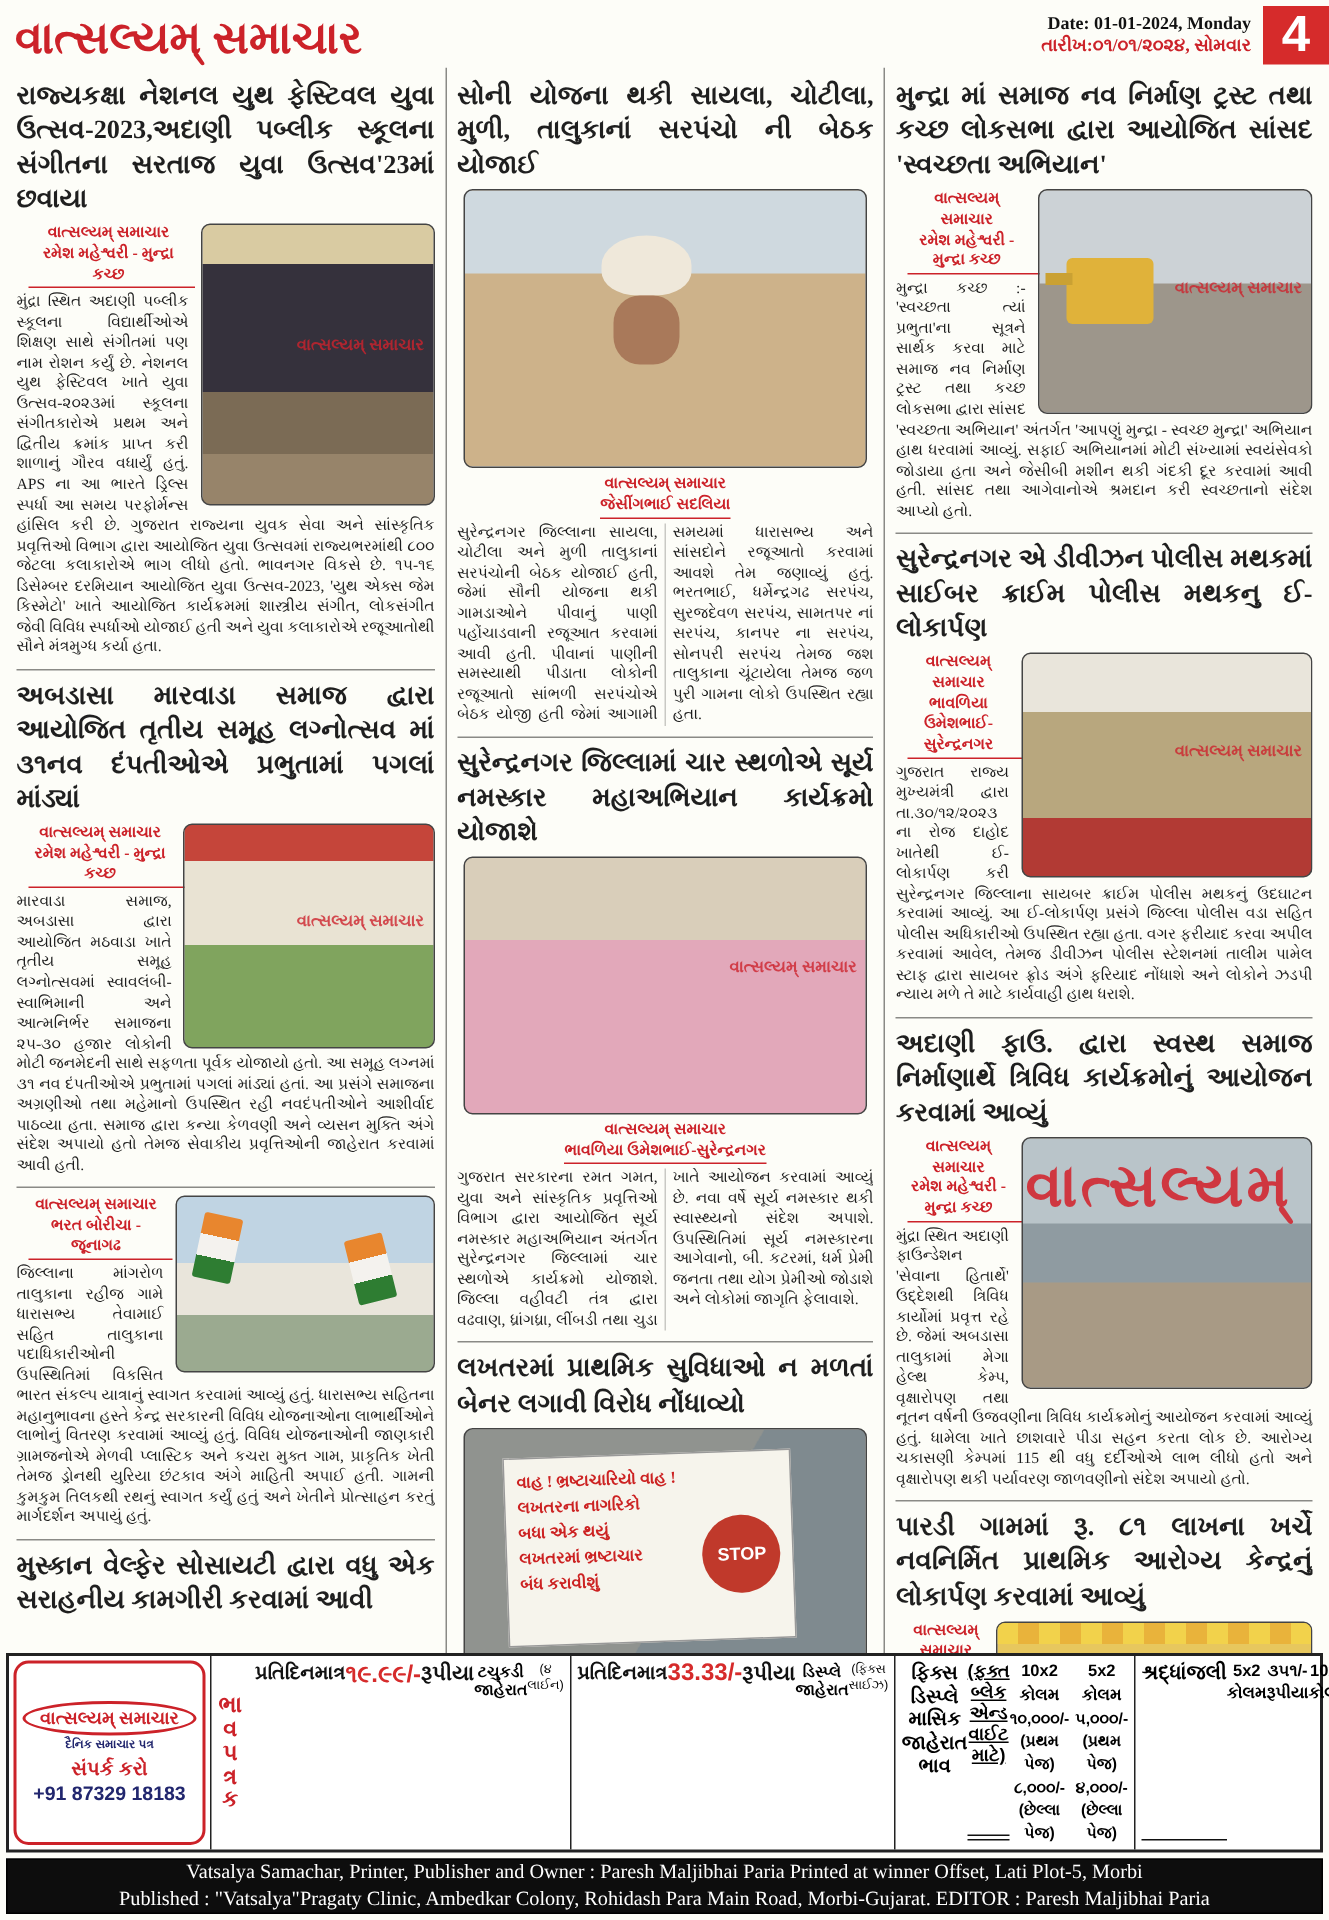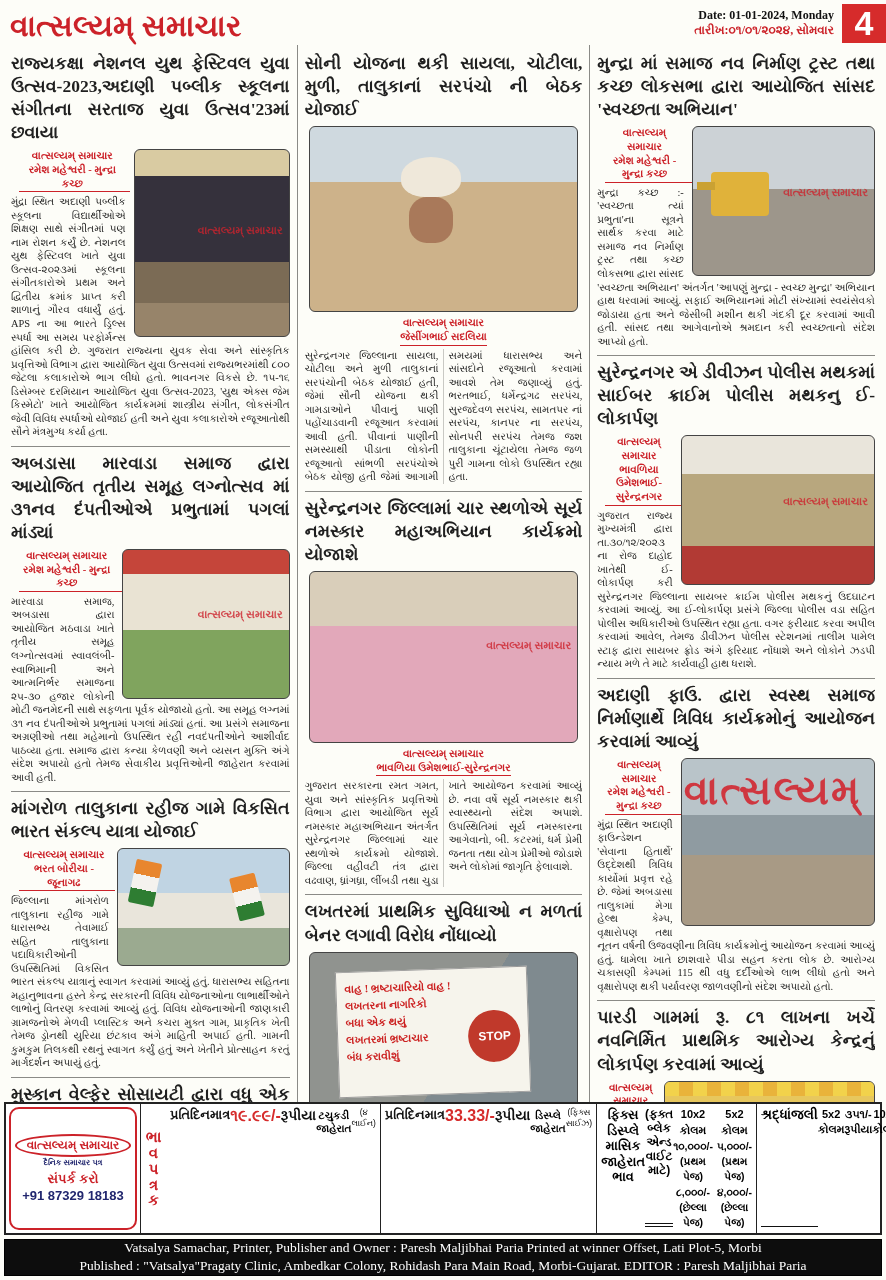--- a/index.html
+++ b/index.html
@@ -69,21 +69,21 @@
   .phone { color:#21266e; font-weight:bold; font-size:13px; }
   .vert-strip { flex:0 0 26px; display:flex; flex-direction:column; align-items:center; justify-content:center; color:#cc2229; font-weight:bold; font-size:15px; line-height:1.05; border-left:1.5px solid #222; }
   .daily { flex:0 0 100px; }
   .d-head { font-weight:bold; font-size:13px; color:#111; }
   .d-price { color:#d62b2b; font-weight:bold; font-size:16px; }
   .d-unit { font-weight:bold; font-size:14px; color:#111; }
   .d-desc { font-weight:bold; font-size:10.5px; margin-top:2px; }
   .d-note { font-size:8.5px; }
   .monthly { flex:1 1 212px; }
   .m-title { font-weight:bold; font-size:13px; line-height:1.2; }
-  .m-sub { font-weight:bold; font-size:12px; border-bottom:4px double #111; padding-bottom:3px; margin-bottom:3px; }
+  .m-sub { font-weight:bold; font-size:12px; border-bottom:4px double #111; padding-bottom:3px; margin-bottom:3px;text-decoration:underline; }
   .m-cols { display:flex; gap:4px; }
   .m-col { flex:1; font-size:10.5px; }
   .m-col .h { font-weight:bold; font-size:11px; }
   .m-col div { line-height:1.45; font-weight:bold; }
   .tribute { flex:0 0 96px; }
   .t-title { font-weight:bold; font-size:13.5px; border-bottom:1.5px solid #111; padding-bottom:2px; margin-bottom:3px; }
   .t-row { font-size:11px; font-weight:bold; line-height:1.4; }
   .t-gap { height:5px; }
   .simple { flex:0 0 84px; }
   .s-title { font-weight:normal; font-size:13.5px; border-bottom:1.5px solid #111; padding-bottom:2px; margin-bottom:4px; }
@@ -134,21 +134,20 @@
           <span class="wm">વાત્સલ્યમ્ સમાચાર</span>
         </div>
         <div class="credit">
           <div>વાત્સલ્યમ્ સમાચાર</div>
           <div class="u">રમેશ મહેશ્વરી - મુન્દ્રા કચ્છ</div>
         </div>
         <p class="body-txt">મારવાડા સમાજ, અબડાસા દ્વારા આયોજિત મઠવાડા ખાતે તૃતીય સમૂહ લગ્નોત્સવમાં સ્વાવલંબી-સ્વાભિમાની અને આત્મનિર્ભર સમાજના ૨૫-૩૦ હજાર લોકોની મોટી જનમેદની સાથે સફળતા પૂર્વક યોજાયો હતો. આ સમૂહ લગ્નમાં ૩૧ નવ દંપતીઓએ પ્રભુતામાં પગલાં માંડ્યાં હતાં. આ પ્રસંગે સમાજના અગ્રણીઓ તથા મહેમાનો ઉપસ્થિત રહી નવદંપતીઓને આશીર્વાદ પાઠવ્યા હતા. સમાજ દ્વારા કન્યા કેળવણી અને વ્યસન મુક્તિ અંગે સંદેશ અપાયો હતો તેમજ સેવાકીય પ્રવૃત્તિઓની જાહેરાત કરવામાં આવી હતી.</p>
       </article>
 
       <article class="float-art">
-        <h2 class="headline">માંગરોળ તાલુકાના રહીજ ગામે વિકસિત ભારત સંકલ્પ યાત્રા યોજાઈ</h2>
         <div class="photo ph-l3">
           <span class="flagbar"></span>
           <span class="flagbar f2"></span>
         </div>
         <div class="credit">
           <div>વાત્સલ્યમ્ સમાચાર</div>
           <div class="u">ભરત બોરીચા - જૂનાગઢ</div>
         </div>
         <p class="body-txt">જિલ્લાના માંગરોળ તાલુકાના રહીજ ગામે ધારાસભ્ય તેવામાઈ સહિત તાલુકાના પદાધિકારીઓની ઉપસ્થિતિમાં વિકસિત ભારત સંકલ્પ યાત્રાનું સ્વાગત કરવામાં આવ્યું હતું. ધારાસભ્ય સહિતના મહાનુભાવના હસ્તે કેન્દ્ર સરકારની વિવિધ યોજનાઓના લાભાર્થીઓને લાભોનું વિતરણ કરવામાં આવ્યું હતું. વિવિધ યોજનાઓની જાણકારી ગ્રામજનોએ મેળવી પ્લાસ્ટિક અને કચરા મુક્ત ગામ, પ્રાકૃતિક ખેતી તેમજ ડ્રોનથી યુરિયા છંટકાવ અંગે માહિતી અપાઈ હતી. ગામની કુમકુમ તિલકથી રથનું સ્વાગત કર્યું હતું અને ખેતીને પ્રોત્સાહન કરતું માર્ગદર્શન અપાયું હતું.</p>
       </article>

